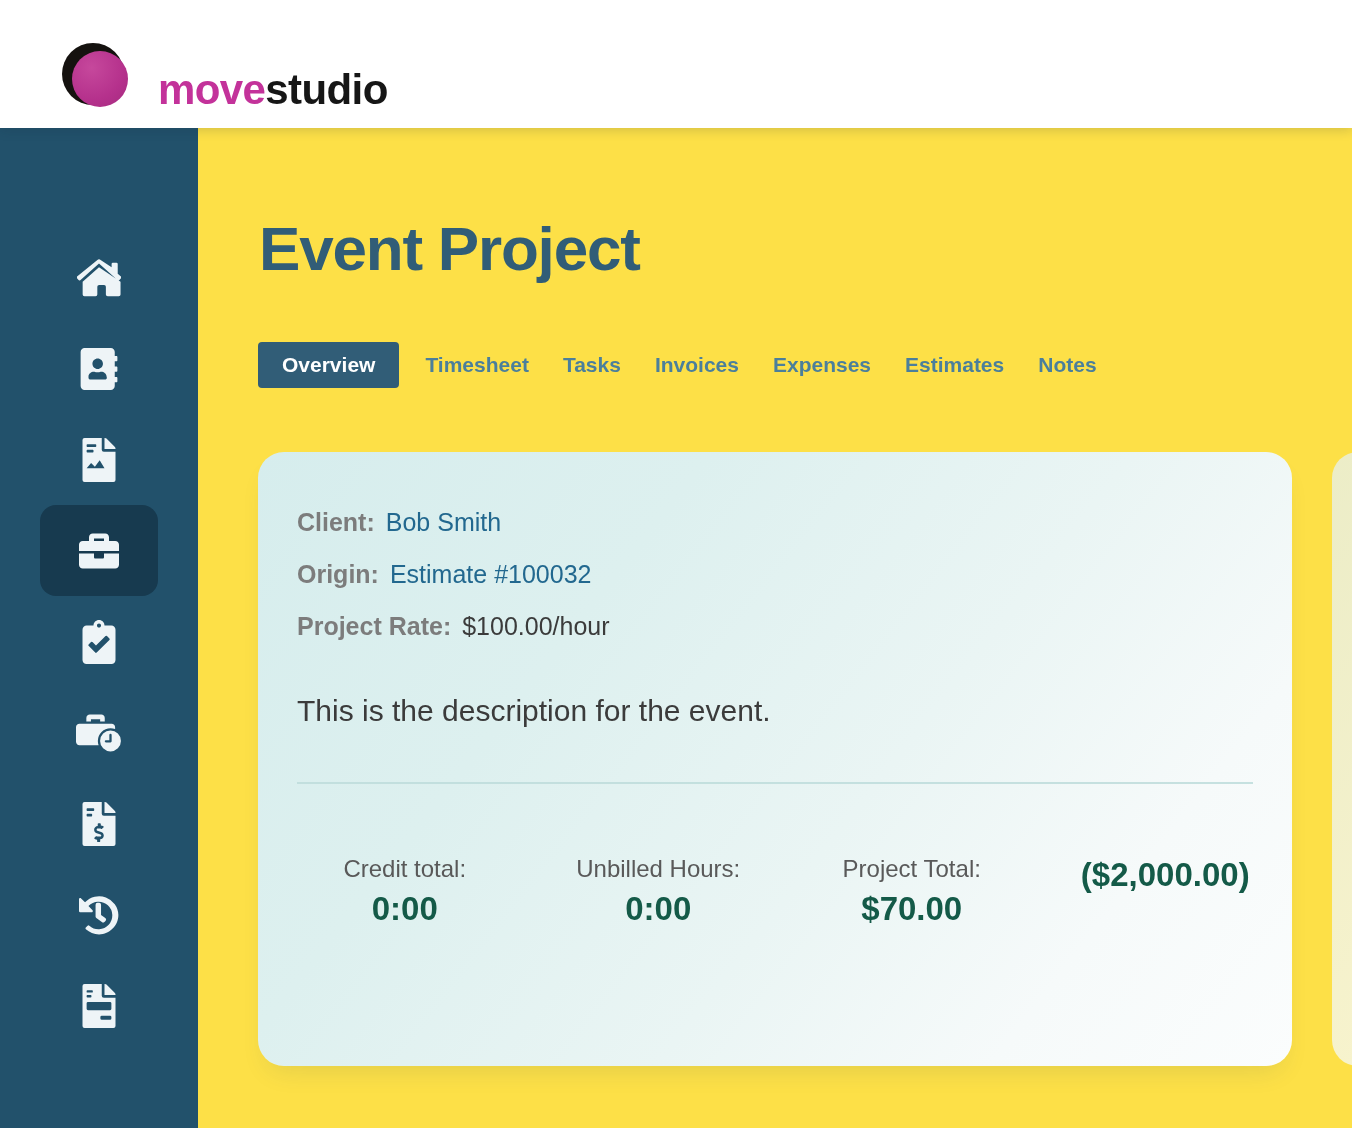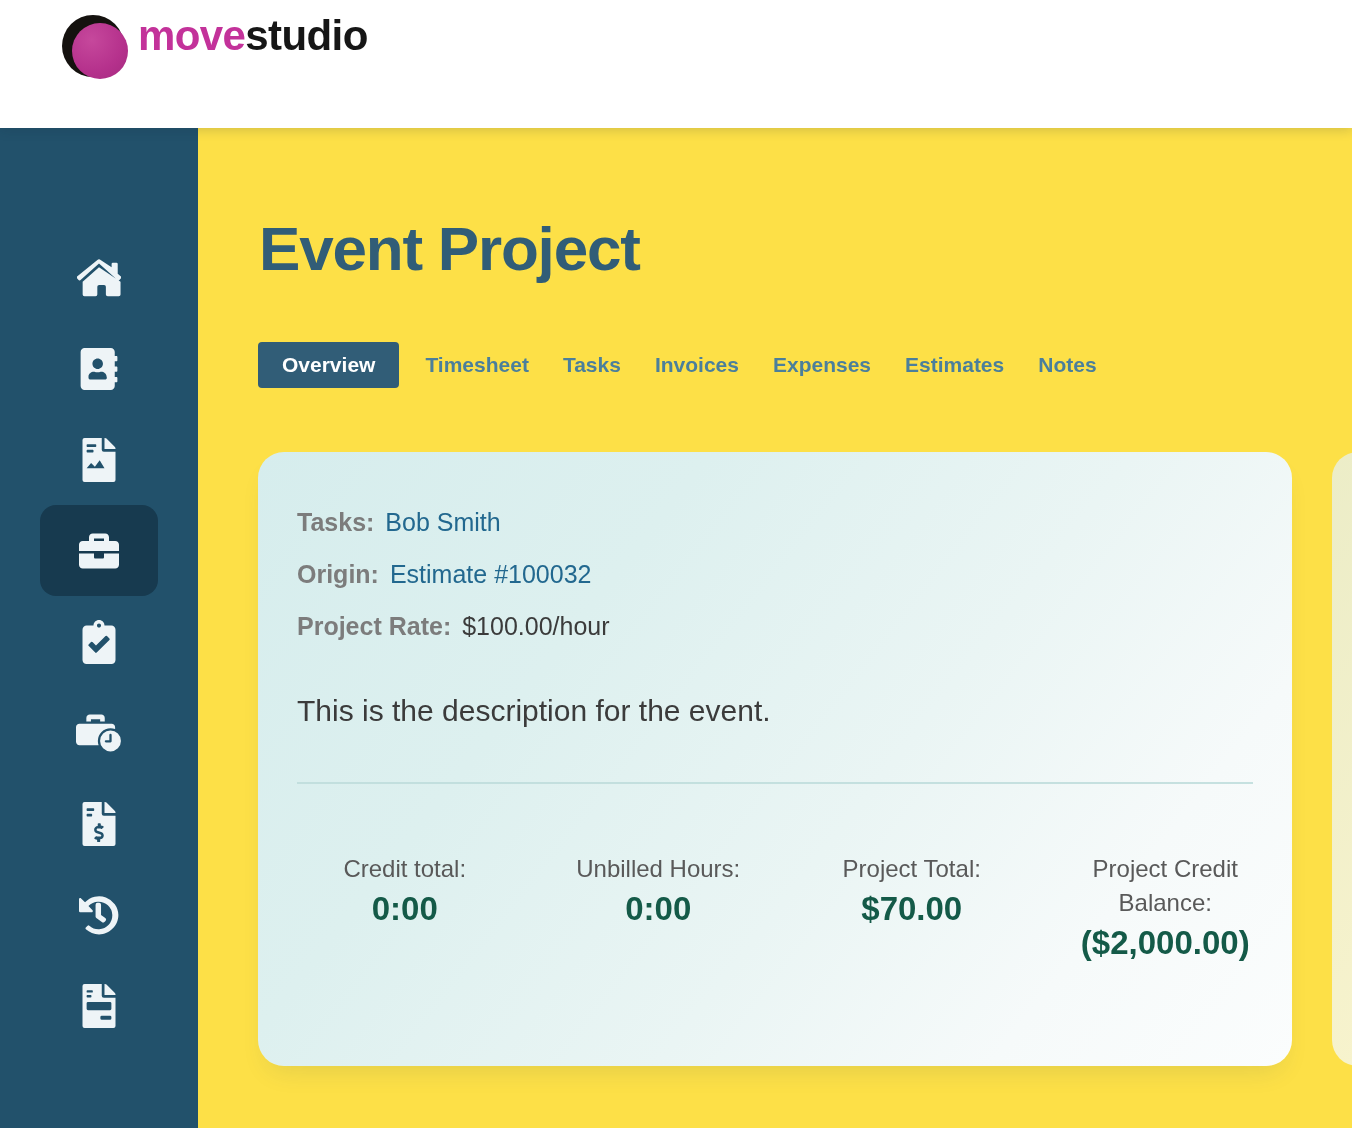--- a/index.html
+++ b/index.html
@@ -18,24 +18,24 @@
     top: 0; left: 0;
     width: 1352px;
     height: 128px;
     background: #ffffff;
     box-shadow: 0 3px 10px rgba(20,45,65,0.16);
     z-index: 30;
   }
   .logo-wrap {
     position: absolute;
     left: 62px;
-    top: 15px;
-    display: flex;
-    align-items: flex-start;
-    gap: 8px;
+    top: 43px;
+    display: flex;
+    align-items: flex-end;
+    gap: 28px;
   }
   .logo-mark {
     position: relative;
     width: 68px;
     height: 68px;
   }
   .logo-mark .crescent {
     position: absolute;
     left: 0; top: 0;
     width: 62px; height: 62px;
@@ -347,21 +347,21 @@
     <div class="tab">Estimates</div>
     <div class="tab">Notes</div>
   </div>
 
   <div class="peek-card"></div>
 
   <div class="overview-card">
 
     <div class="info-rows">
       <div class="info-row">
-        <span class="info-label">Tasks:</span>
+        <span class="info-label">Client:</span>
         <span class="info-value link">Bob Smith</span>
       </div>
       <div class="info-row">
         <span class="info-label">Origin:</span>
         <span class="info-value link">Estimate #100032</span>
       </div>
       <div class="info-row">
         <span class="info-label">Project Rate:</span>
         <span class="info-value">$100.00/hour</span>
       </div>
@@ -378,19 +378,18 @@
       </div>
       <div class="stat">
         <div class="stat-label">Unbilled Hours:</div>
         <div class="stat-value">0:00</div>
       </div>
       <div class="stat">
         <div class="stat-label">Project Total:</div>
         <div class="stat-value">$70.00</div>
       </div>
       <div class="stat">
-        <div class="stat-label">Project Credit Balance:</div>
         <div class="stat-value">($2,000.00)</div>
       </div>
     </div>
 
   </div>
 </div>
 
 </body></html>

